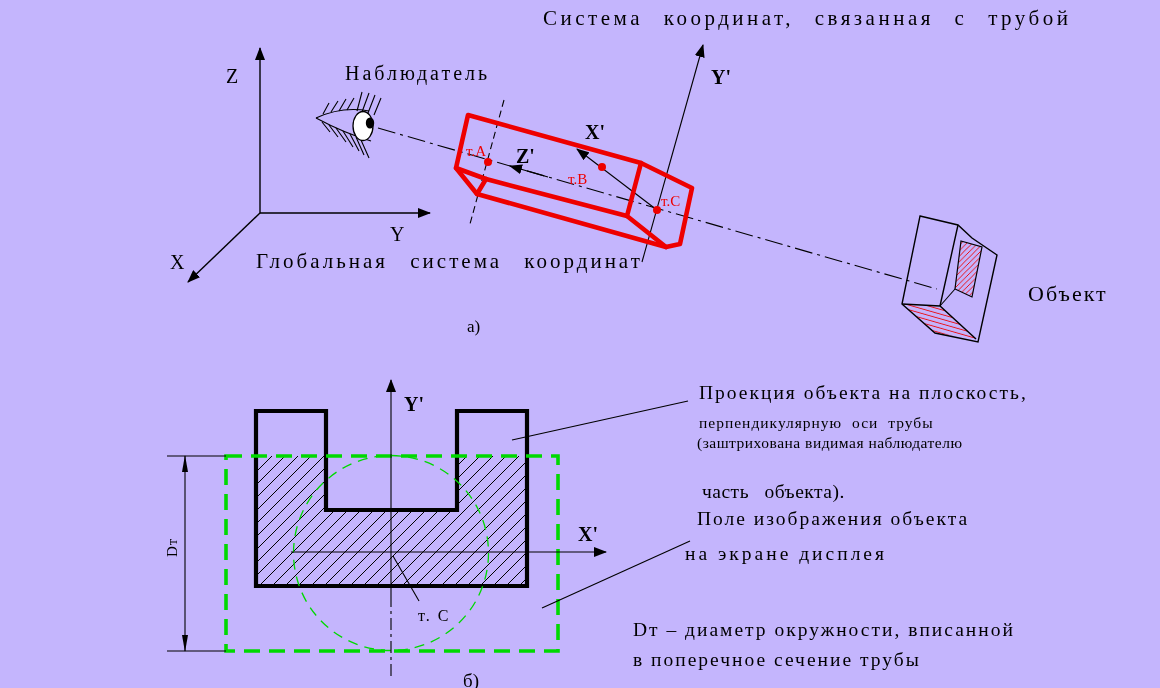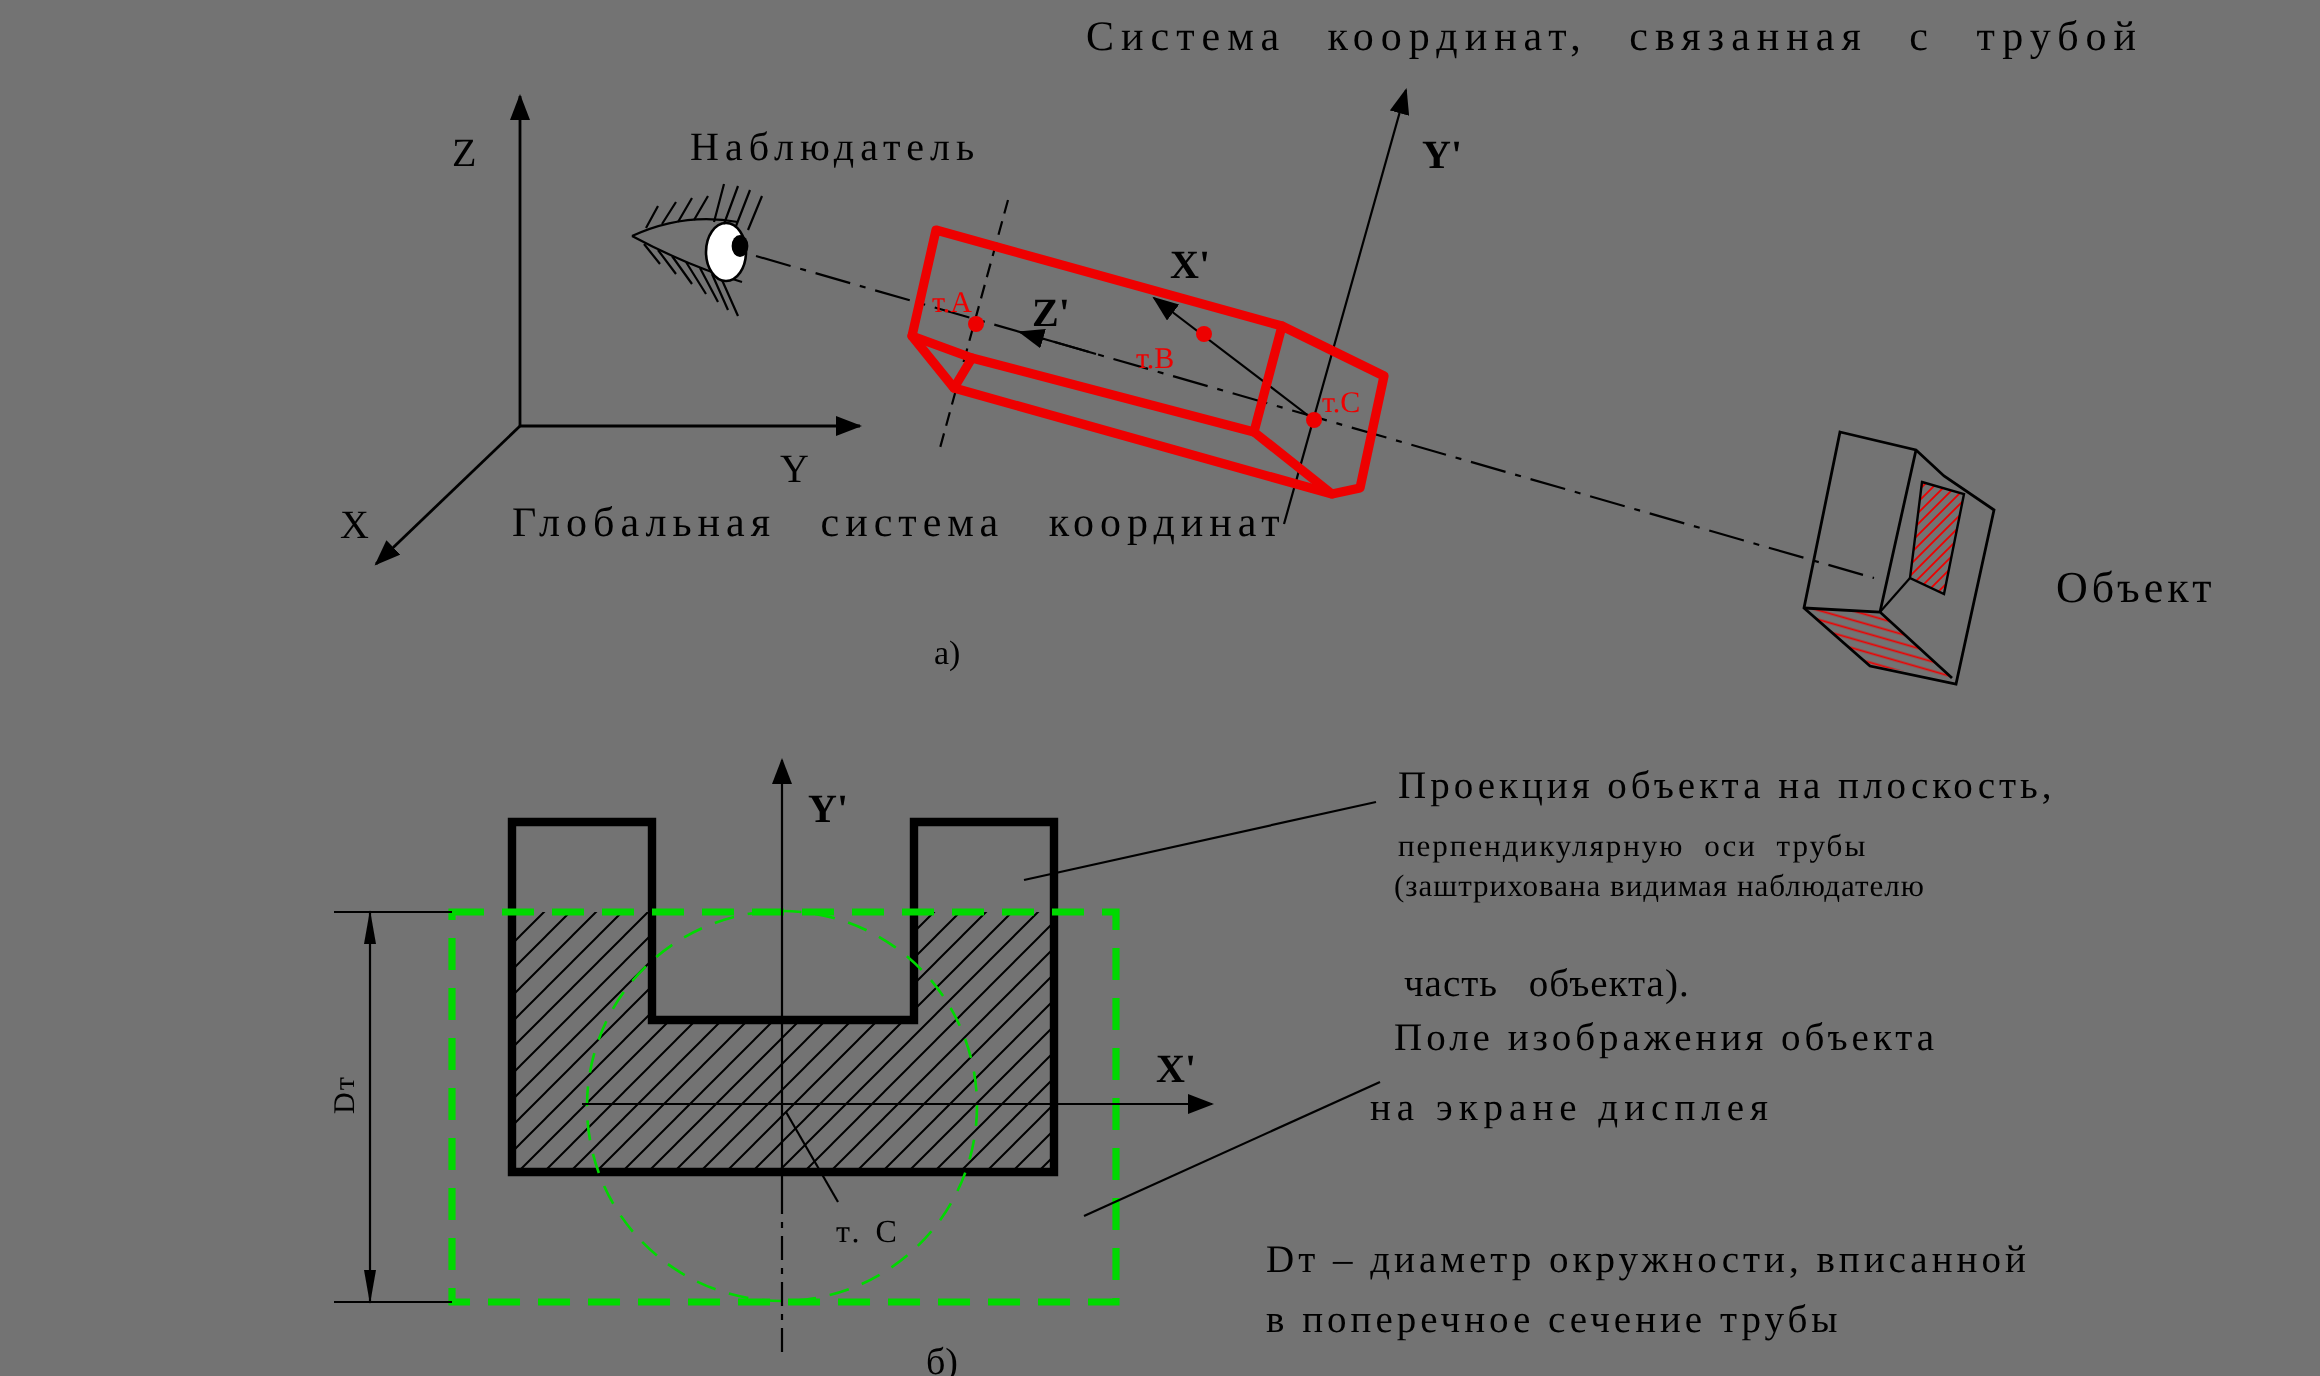--- a/index.html
+++ b/index.html
@@ -1,16 +1,16 @@
 <!DOCTYPE html>
 <html><head>
 <meta charset="utf-8">
 <style>
   html,body{margin:0;padding:0;background:#fff;}
-  .canvas{position:relative;width:1160px;height:688px;background:#737373;overflow:hidden;
+  .canvas{position:relative;width:1160px;height:688px;background:#c4b5fd;overflow:hidden;
           font-family:"Liberation Serif","DejaVu Serif",serif;}
   svg{display:block}
   svg text{fill:#000;font-family:"Liberation Serif","DejaVu Serif",serif;}
   .thin{stroke:#000;stroke-width:1.1;fill:none}
   .thin2{stroke:#000;stroke-width:1.4;fill:none}
   .dashdot{stroke-dasharray:18 5 3 5}
   .dashed{stroke-dasharray:7 4}
   .redline{stroke:#ee0000;stroke-width:4.6;fill:none;stroke-linejoin:round;stroke-linecap:round}
   .ushape{stroke:#000;stroke-width:4.2;fill:none;stroke-linejoin:miter}
   .grect{stroke:#00d900;stroke-width:3.6;fill:none;stroke-dasharray:16 9}

